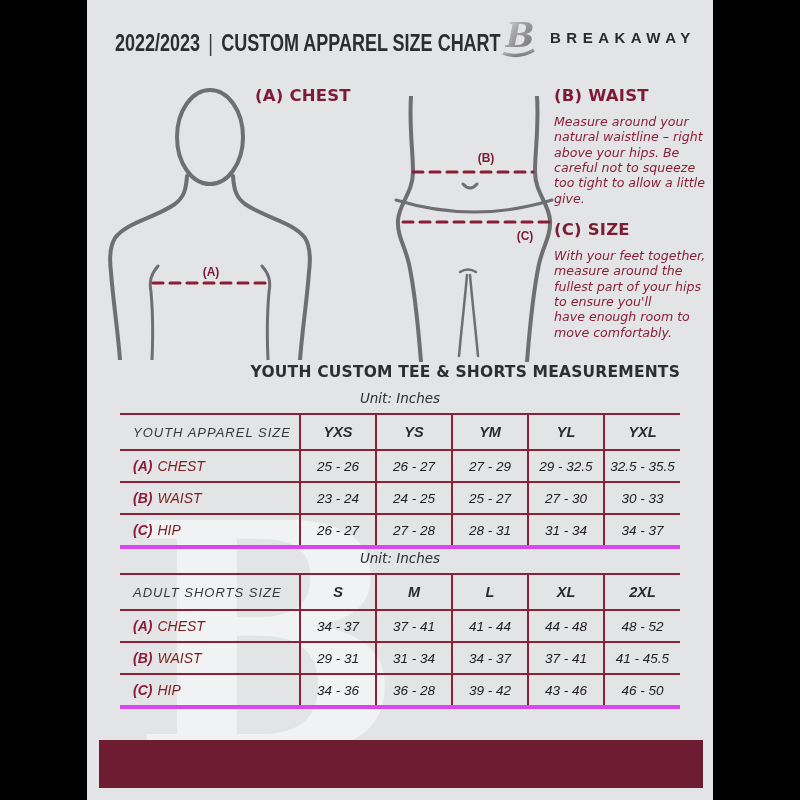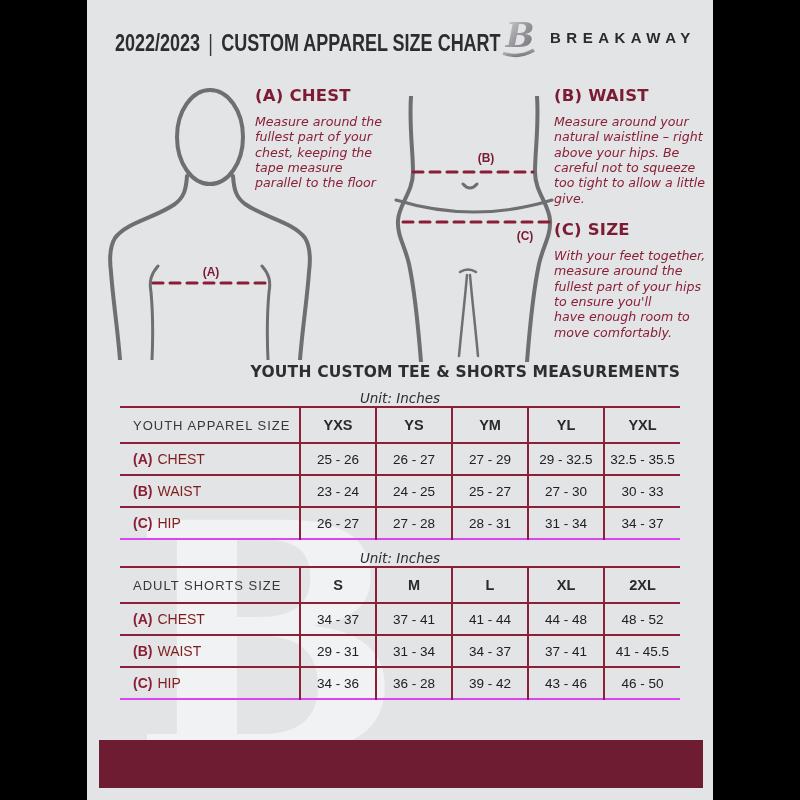--- a/index.html
+++ b/index.html
@@ -63,22 +63,22 @@
   .sec-adult { top:541px; }
   .tbl-title {
     margin:0; text-align:right; font-family:"DejaVu Sans", sans-serif;
     font-weight:bold; font-size:15.5px; color:#2e2e30; letter-spacing:0.2px;
   }
   .tbl-unit {
     text-align:center; font-family:"DejaVu Sans", sans-serif;
     font-style:italic; font-size:13.5px; color:#2e2e30; margin-top:9px;
   }
   table.size-table {
-    width:560px; border-collapse:collapse; table-layout:fixed;
-    border-top:2px solid #8b2138; border-bottom:2px solid #d946ef;
+    width:560px; margin-top:7px; border-collapse:collapse; table-layout:fixed;
+    border-top:2px solid #8b2138; border-bottom:4px solid #d946ef;font-style:italic;
   }
   .size-table td { padding:0; text-align:center; }
   .size-table td:not(:first-child) { border-left:2px solid #8b2138; }
   .size-table tr:not(:first-child) td { border-top:2px solid #8b2138; }
   .size-table tr.head td { height:34px; }
   .size-table tr:not(.head) td { height:30px; }
   .size-table td.lbl { text-align:left; padding-left:13px; }
   .hd-label { font-size:13px; letter-spacing:1px; color:#38383a; }
   .hd-size  { font-weight:bold; font-size:14.5px; color:#2a2a2c; }
   .row-key  { font-weight:bold; font-size:14px; color:#8b1c35; }
@@ -136,21 +136,20 @@
     <path d="M 82 179 C 80 202, 77 228, 74 260" stroke-width="2.5"></path>
     <path d="M 85 179 C 87 202, 90 228, 93 260" stroke-width="2.5"></path>
     <path class="dash" d="M 28 76 H 148"></path>
     <path class="dash" d="M 18 126 H 166"></path>
     <text x="101" y="66" text-anchor="middle">(B)</text>
     <text x="140" y="144" text-anchor="middle">(C)</text>
   </svg>
 
   <div class="instr instr-a">
     <h3>(A) CHEST</h3>
-    <p>Measure around the fullest part of your chest, keeping the tape measure parallel to the floor</p>
   </div>
   <div class="instr instr-b">
     <h3>(B) WAIST</h3>
     <p>Measure around your natural waistline – right above your hips. Be careful not to squeeze too tight to allow a little give.</p>
   </div>
   <div class="instr instr-c">
     <h3>(C) SIZE</h3>
     <p>With your feet together, measure around the fullest part of your hips to ensure you'll
 have enough room to move comfortably.</p>
   </div>

